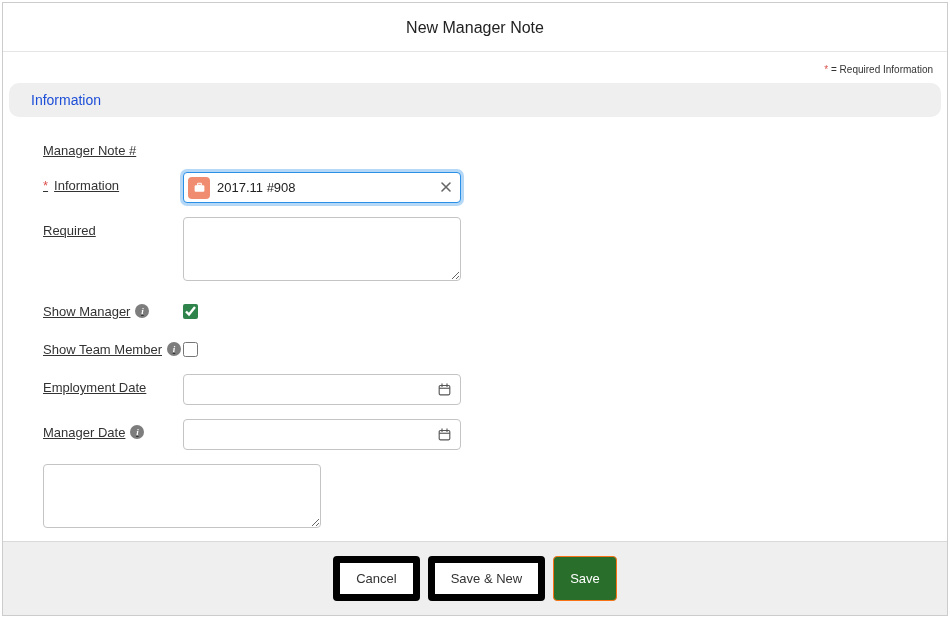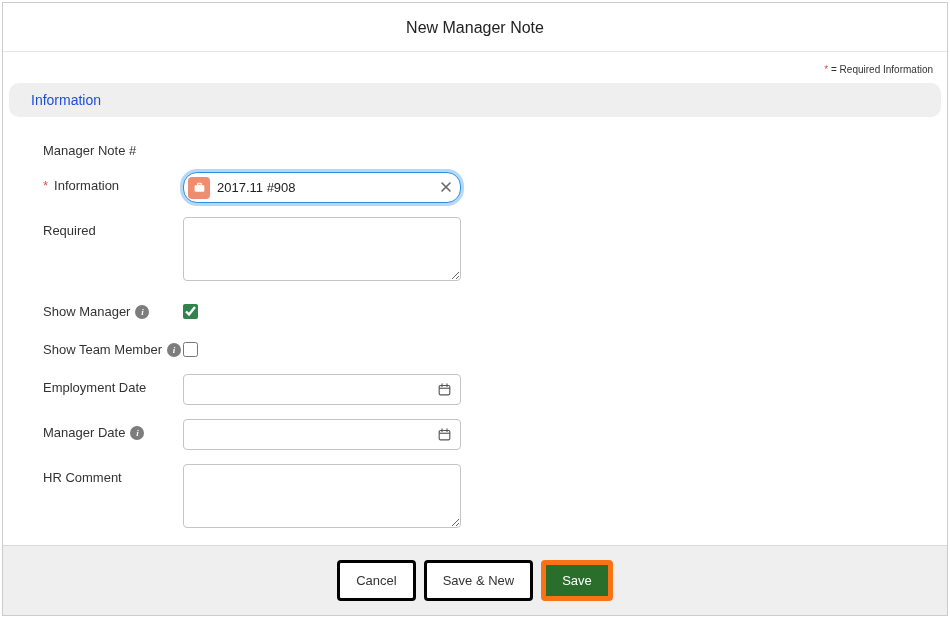--- a/index.html
+++ b/index.html
@@ -60,22 +60,23 @@
       align-items: flex-start;
       margin-top: 14px;
     }
     .form-row:first-child { margin-top: 10px; }
     .form-label {
       width: 140px;
       padding-top: 6px;
       font-size: 13px;
       color: #333;
       display: flex;
-      align-items: flex-end;
+      align-items: flex-start;
       gap: 5px;
+      text-decoration: underline;
     }
     .form-label .req { color: #d9534f; margin-right: 1px; }
     .info-icon {
       display: inline-flex;
       align-items: center;
       justify-content: center;
       width: 14px;
       height: 14px;
       border-radius: 50%;
       background: #7d7d7d;
@@ -85,21 +86,21 @@
       font-style: italic;
       font-family: Georgia, serif;
     }
     .form-control-cell {
       width: 278px;
     }
     .lookup-wrap {
       display: flex;
       align-items: center;
       border: 1px solid #b7b7b7;
-      border-radius: 14px;
+      border-radius: 4px;
       height: 31px;
       background: #fff;
       padding: 3px 6px 3px 4px;
     }
     .lookup-wrap.focused {
       border: 1px solid #2a8fe6;
       box-shadow: 0 0 0 3px rgba(42,143,230,0.35);
     }
     .lookup-badge {
       width: 22px;
@@ -171,26 +172,26 @@
     }
     .btn {
       border-radius: 4px;
       font-size: 13px;
       padding: 8px 16px;
       cursor: pointer;
       font-family: inherit;
     }
     .btn-neutral {
       background: #fff;
-      border: 3px solid #000000;
+      border: 7px solid #000000;
       color: #333;
     }
     .btn-primary {
       background: #2a6e2c;
-      border: 5px solid #f97316;
+      border: 1px solid #f97316;
       color: #fff;
     }
   </style>
 </head>
 <body>
 
 <div class="modal">
 
   <div class="modal-header">
     <h1 class="modal-title">New Manager Note</h1>
@@ -298,23 +299,20 @@
                 <line x1="3.5" y1="10" x2="20.5" y2="10" stroke="#555" stroke-width="1.8"></line>
                 <line x1="8" y1="3" x2="8" y2="7" stroke="#555" stroke-width="1.8" stroke-linecap="round"></line>
                 <line x1="16" y1="3" x2="16" y2="7" stroke="#555" stroke-width="1.8" stroke-linecap="round"></line>
               </svg>
             </span>
           </div>
         </div>
       </div>
 
       <div class="form-row">
-        <div class="form-label">
-          <span>HR Comment</span>
-        </div>
         <div class="form-control-cell">
           <textarea class="txt" style=""></textarea>
         </div>
       </div>
 
     </div>
   </div>
 
   <div class="modal-footer">
     <button class="btn btn-neutral">Cancel</button>

